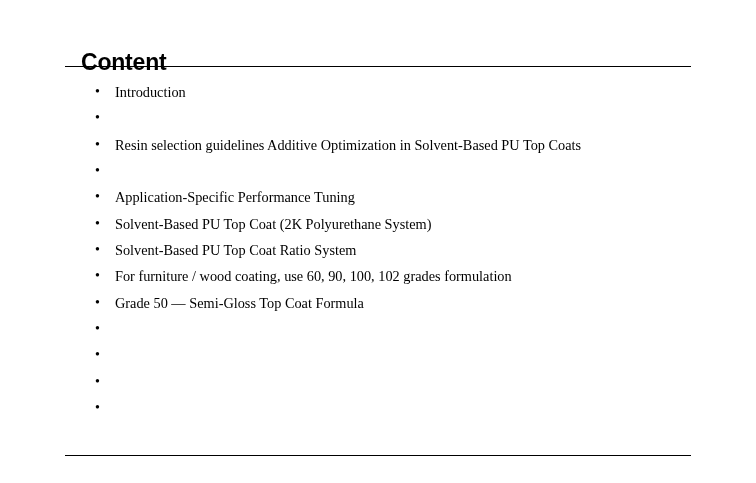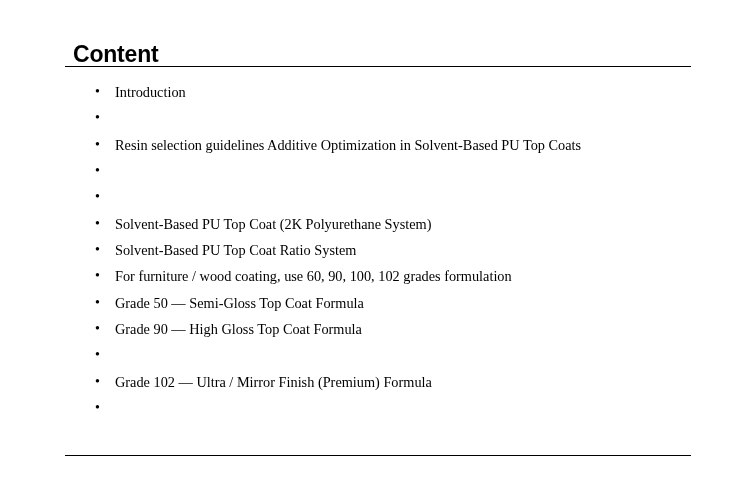--- a/index.html
+++ b/index.html
@@ -30,21 +30,21 @@
     top: 33px;
     width: 626px;
   }
   #slide-title {
     font-family: "Liberation Sans", "DejaVu Sans", sans-serif;
     font-weight: bold;
     font-size: 23px;
     line-height: 27px;
     letter-spacing: -0.2px;
     color: #000000;
-    margin: 8px;
+    margin: 16px;
     padding: 0;
     white-space: nowrap;
   }
 
   
   .hrule {
     position: absolute;
     left: 65px;
     width: 626px;
     height: 0;
@@ -109,47 +109,46 @@
     </li>
     <li>
       <span class="bullet">•</span>
       <span class="item-text">Resin selection guidelines  Additive Optimization in Solvent-Based PU Top Coats</span>
     </li>
     <li>
       <span class="bullet">•</span>
     </li>
     <li>
       <span class="bullet">•</span>
+      <span class="item-text">Application-Specific Performance Tuning</span>
     </li>
     <li>
       <span class="bullet">•</span>
       <span class="item-text">Solvent-Based PU Top Coat (2K Polyurethane System)</span>
     </li>
     <li>
       <span class="bullet">•</span>
       <span class="item-text">Solvent-Based PU Top Coat Ratio System</span>
     </li>
     <li>
       <span class="bullet">•</span>
       <span class="item-text">For furniture / wood coating, use 60, 90, 100, 102 grades formulation</span>
     </li>
     <li>
       <span class="bullet">•</span>
       <span class="item-text">Grade 50 — Semi-Gloss Top Coat Formula</span>
     </li>
     <li>
       <span class="bullet">•</span>
-      <span class="item-text">Grade 90 — High Gloss Top Coat Formula</span>
     </li>
     <li>
       <span class="bullet">•</span>
     </li>
     <li>
       <span class="bullet">•</span>
-      <span class="item-text">Grade 102 — Ultra / Mirror Finish (Premium) Formula</span>
     </li>
     <li>
       <span class="bullet">•</span>
     </li>
   </ul>
 
   <hr class="hrule" id="rule-bottom">
 
 </div>
 

